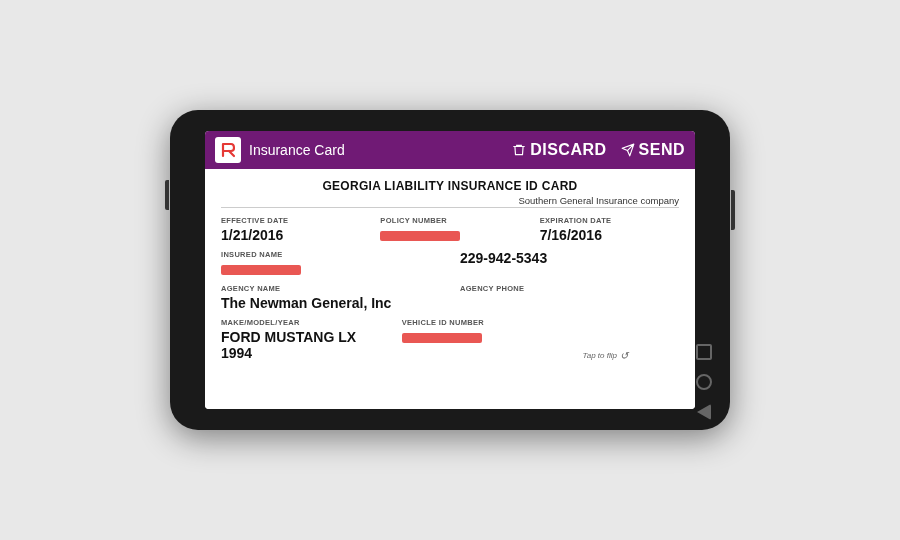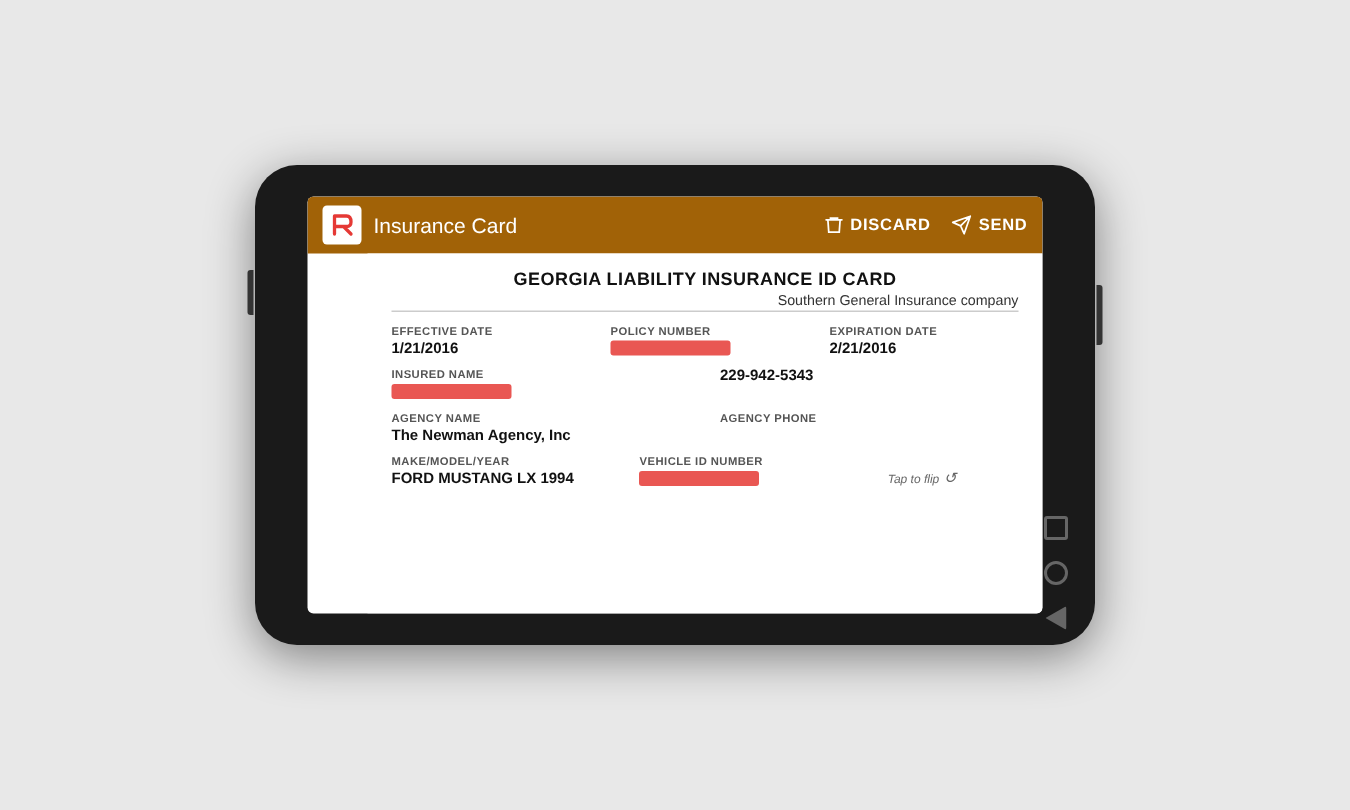--- a/index.html
+++ b/index.html
@@ -55,21 +55,21 @@
       height: 278px;
       background: #fff;
       border-radius: 4px;
       overflow: hidden;
       display: flex;
       flex-direction: column;
     }
 
     
     .app-bar {
-      background: #a16207;
+      background: #701a75;
       height: 38px;
       display: flex;
       align-items: center;
       padding: 0 10px;
       flex-shrink: 0;
     }
 
     .app-bar-logo {
       width: 26px;
       height: 26px;
@@ -98,39 +98,38 @@
       display: flex;
       align-items: center;
       gap: 14px;
     }
 
     .app-bar-btn {
       display: flex;
       align-items: center;
       gap: 4px;
       color: #fff;
-      font-size: 11px;
+      font-size: 16px;
       font-weight: 700;
       cursor: pointer;
       letter-spacing: 0.5px;
     }
 
     .app-bar-btn svg {
       width: 14px;
       height: 14px;
       fill: #fff;
     }
 
     
     .card-content {
       flex: 1;
       background: #fff;
       padding: 10px 16px 10px 16px;
       overflow: hidden;
-      margin-left: 40px;
     }
 
     .card-title {
       text-align: center;
       font-size: 12px;
       font-weight: 900;
       color: #111;
       letter-spacing: 0.3px;
       margin-bottom: 2px;
     }
@@ -169,21 +168,21 @@
     .field-label {
       font-size: 7.5px;
       color: #555;
       font-weight: 600;
       letter-spacing: 0.3px;
       text-transform: uppercase;
       margin-bottom: 2px;
     }
 
     .field-value {
-      font-size: 10px;
+      font-size: 14px;
       color: #111;
       font-weight: 700;
     }
 
     .field-value-redacted {
       display: inline-block;
       background: #e53935;
       color: #e53935;
       font-size: 9px;
       border-radius: 2px;
@@ -282,40 +281,40 @@
           <div class="field-value">1/21/2016</div>
         </div>
         <div class="field-block">
           <div class="field-label">POLICY NUMBER</div>
           <div class="field-value">
             <span class="field-value-redacted"></span>
           </div>
         </div>
         <div class="field-block">
           <div class="field-label">EXPIRATION DATE</div>
-          <div class="field-value">2/21/2016</div>
+          <div class="field-value">7/16/2016</div>
         </div>
       </div>
 
       <div class="fields-row">
         <div class="field-block">
           <div class="field-label">INSURED NAME</div>
           <div class="field-value">
             <span class="field-value-redacted"></span>
           </div>
         </div>
         <div class="field-block">
           <div class="field-value">229-942-5343</div>
         </div>
       </div>
 
       <div class="fields-row">
         <div class="field-block">
           <div class="field-label">AGENCY NAME</div>
-          <div class="field-value">The Newman Agency, Inc</div>
+          <div class="field-value">The Newman General, Inc</div>
         </div>
         <div class="field-block">
           <div class="field-label">AGENCY PHONE</div>
         </div>
       </div>
 
       <div class="fields-row">
         <div class="field-block">
           <div class="field-label">MAKE/MODEL/YEAR</div>
           <div class="field-value">FORD MUSTANG LX 1994</div>

